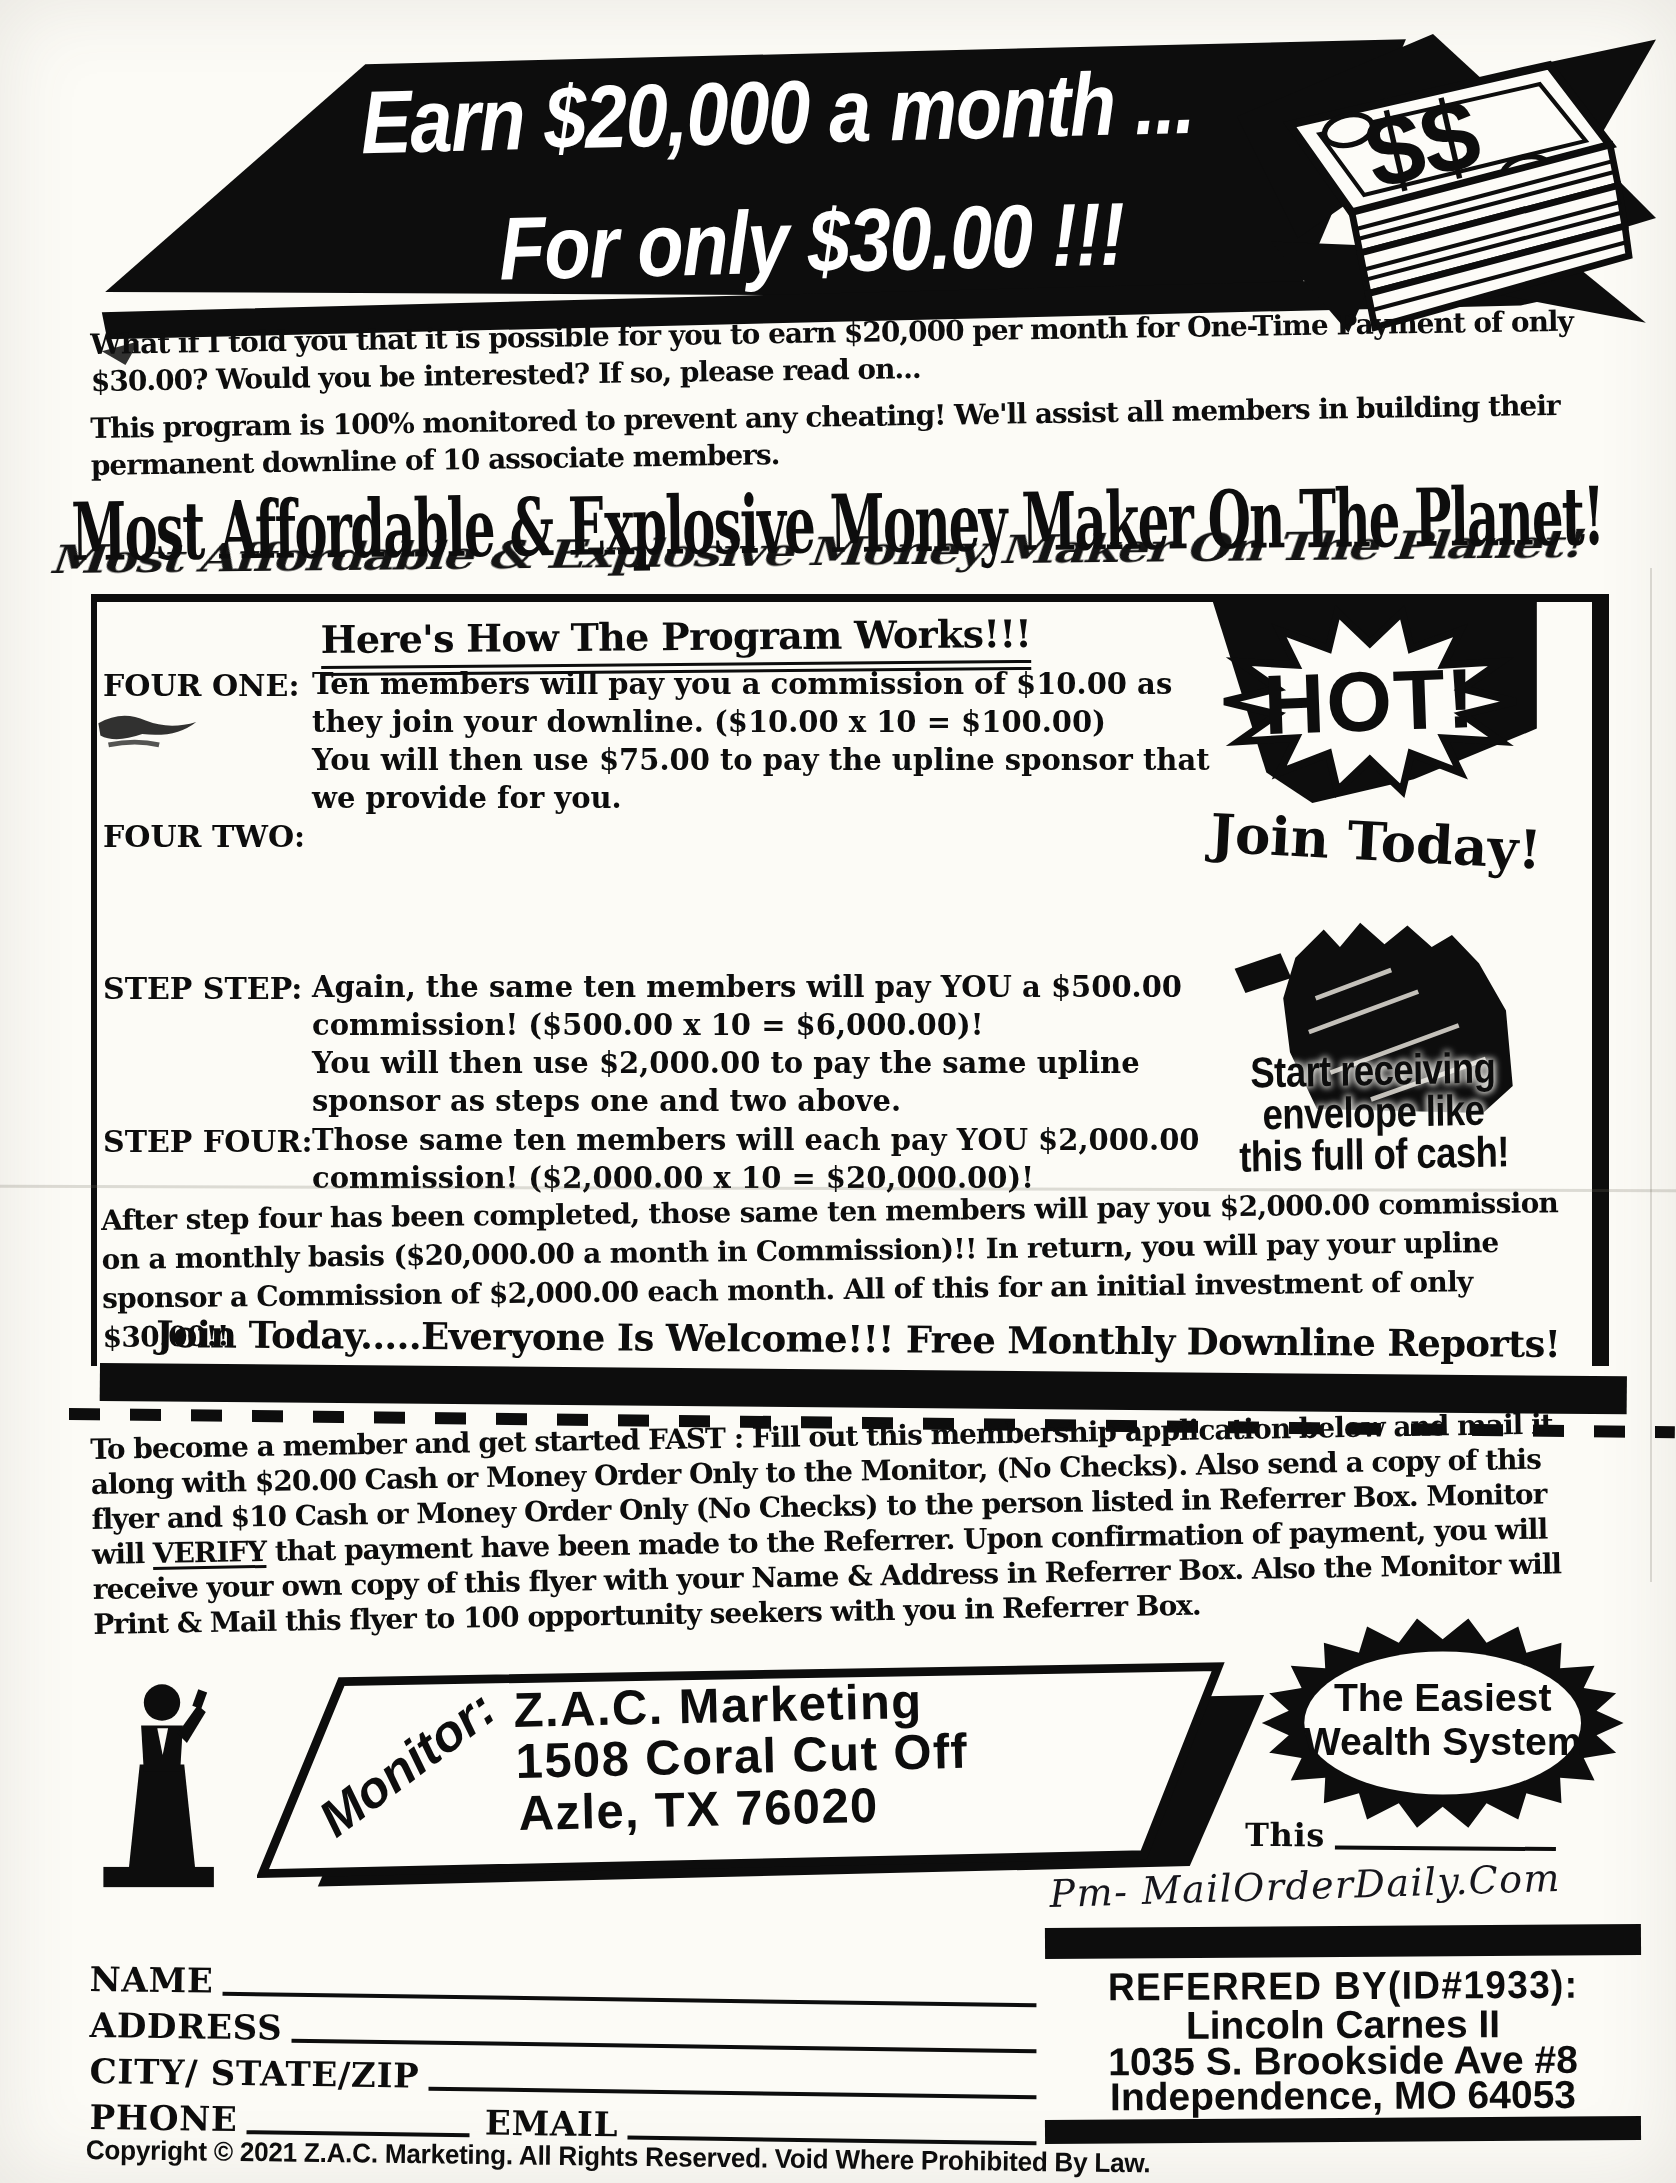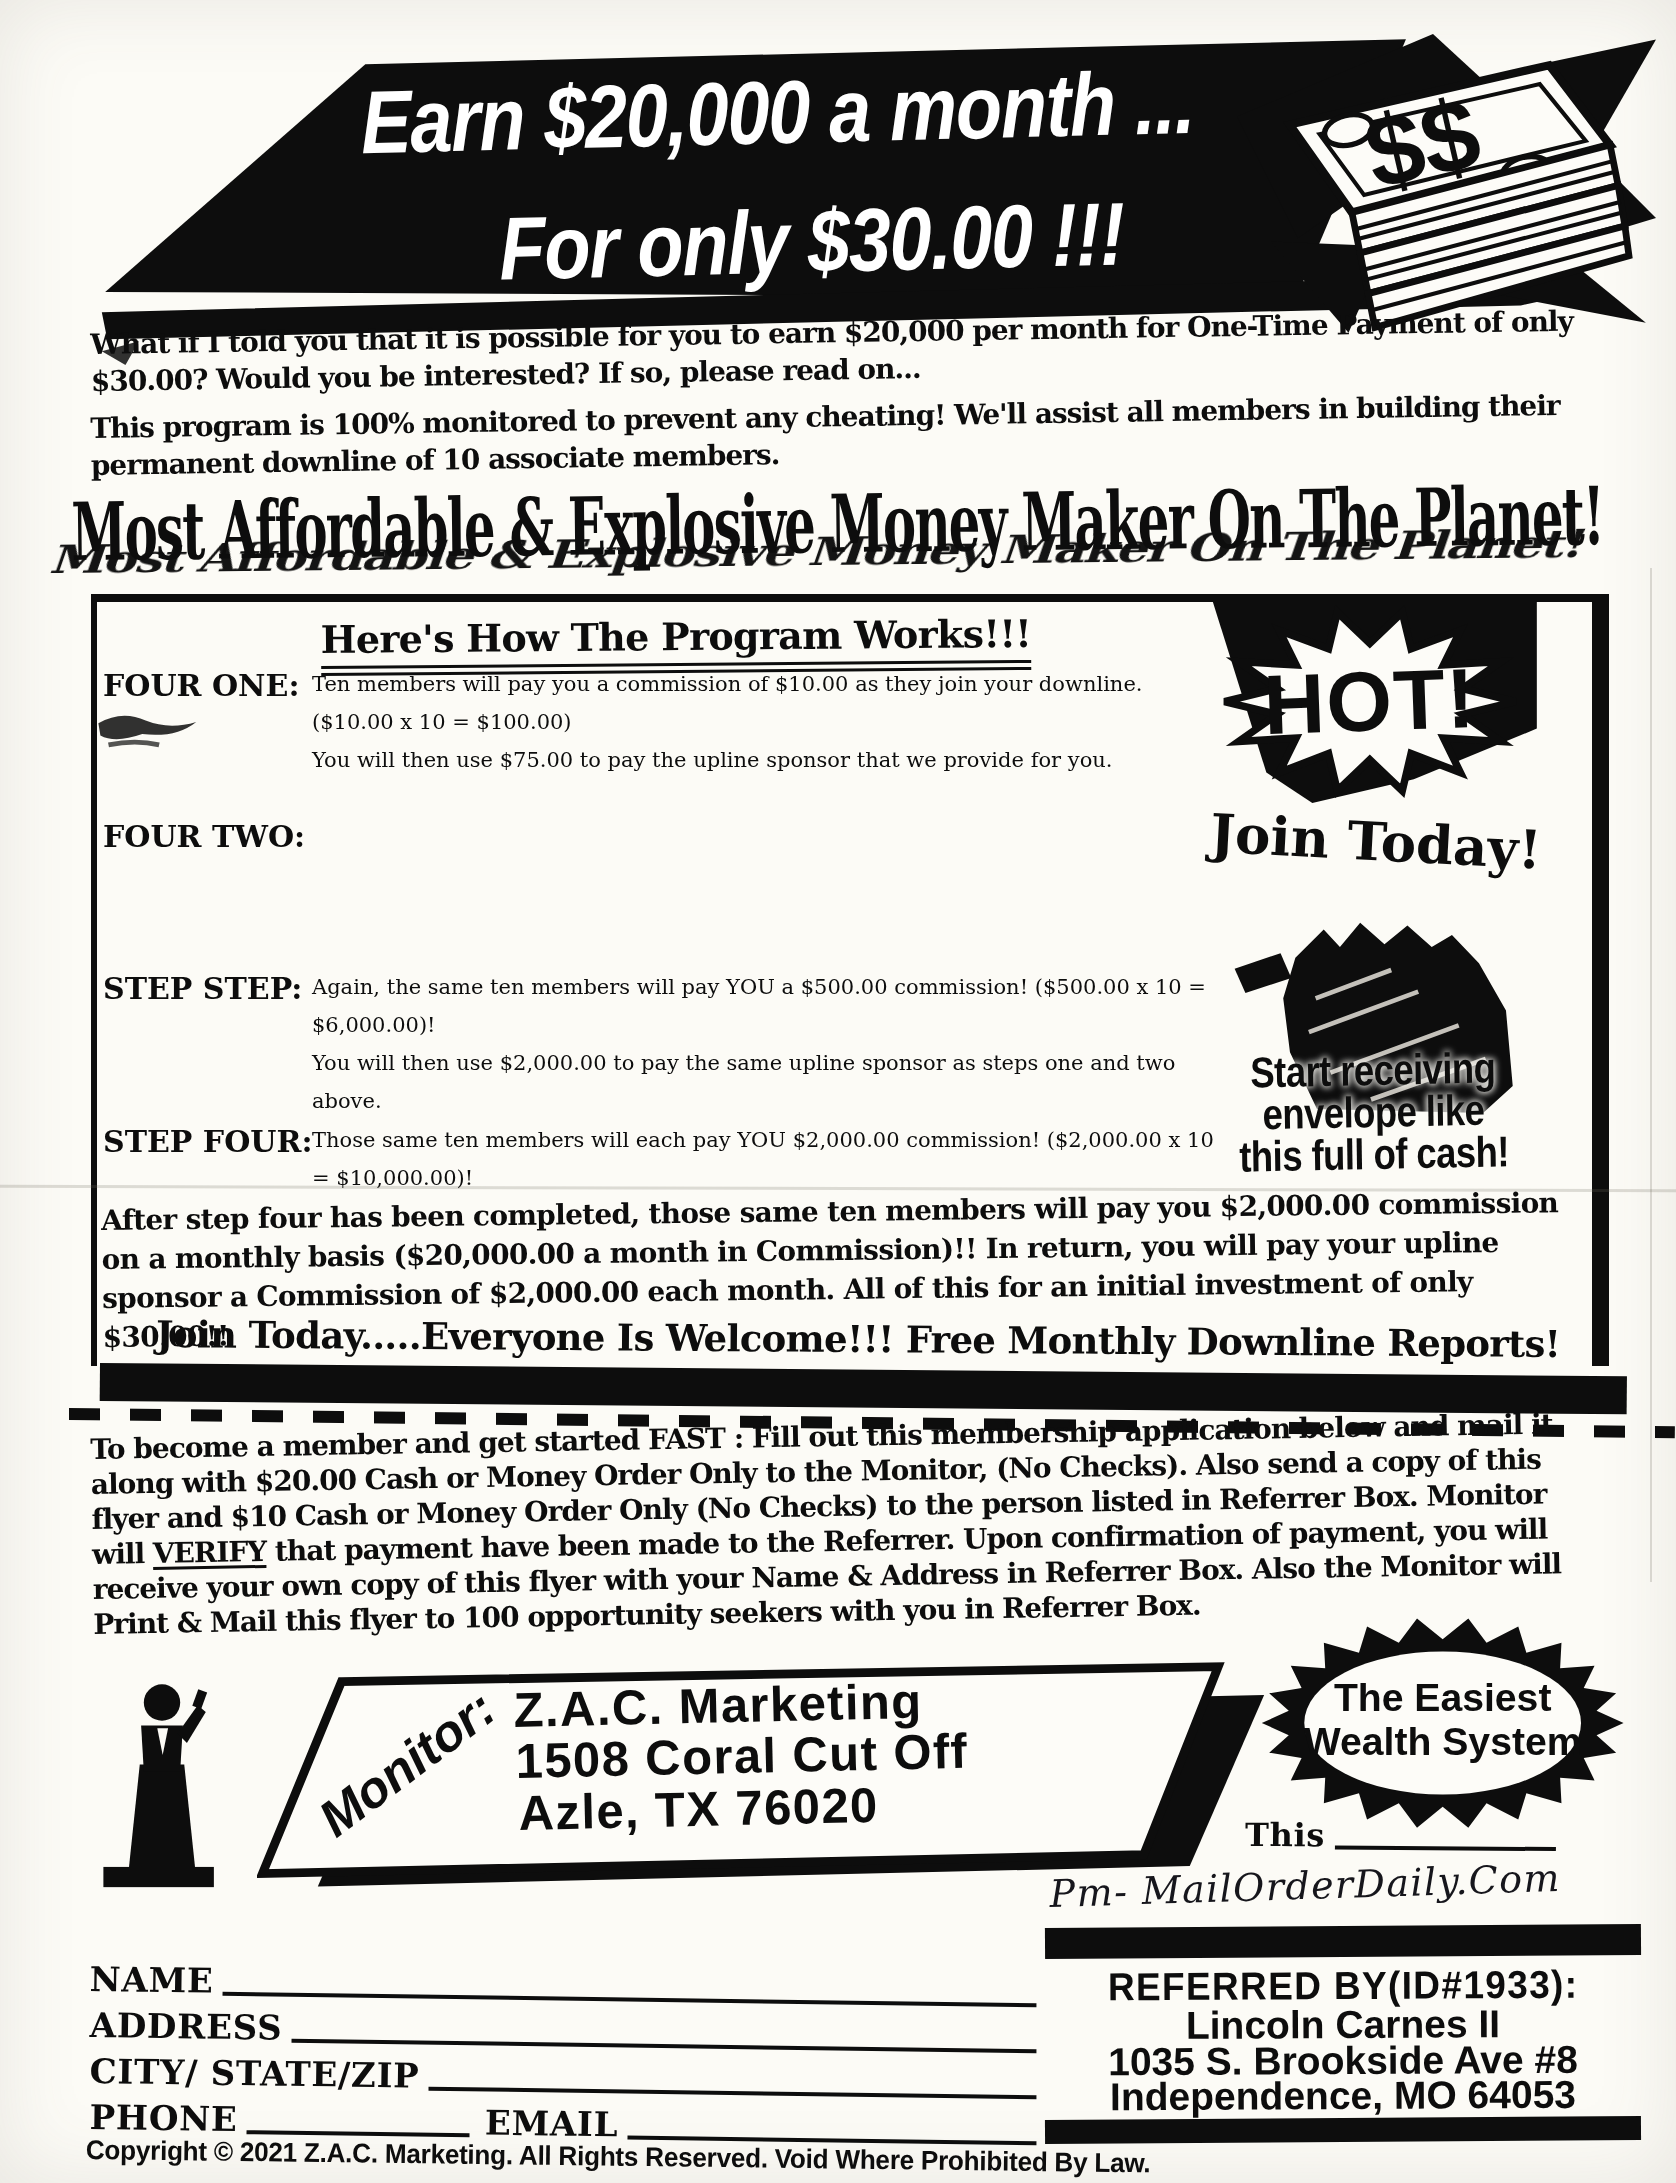--- a/index.html
+++ b/index.html
@@ -21,21 +21,21 @@
     color:#ffffff;font-size:89px;line-height:1;letter-spacing:-1.4px;
     transform-origin:center;
   }
   
   .headline{
     font-family:"DejaVu Serif",serif;font-weight:700;font-size:80px;line-height:1;
     letter-spacing:-2.7px;white-space:nowrap;transform-origin:left top;
   }
   .body-text{font-weight:700;}
   .step-label{font-size:30px;font-weight:700;}
-  .step-text{font-size:21px;line-height:38px;font-weight:400;}
+  .step-text{font-size:29px;line-height:38px;font-weight:700;}
   .rule-line{border-bottom:4.7px solid #0d0d0d;flex:1;margin:0 0 5.4px 9.5px;}
   .form-row{display:flex;align-items:flex-end;}
   .form-label{font-size:34px;font-weight:700;letter-spacing:0.7px;}
   .bar{background:#0d0d0d;}
   .crease{background:rgba(110,104,92,.22);}
   svg{display:block;}
 </style>
 </head>
 <body>
 
@@ -90,21 +90,21 @@
   </div>
 
   <div class="abs step-label" style="left:103px;top:668px;">FOUR ONE:</div>
   <div class="abs step-text preline" style="left:312px;top:665px;width:905px;">Ten members will pay you a commission of $10.00 as they join your downline. ($10.00 x 10 = $100.00)
 You will then use $75.00 to pay the upline sponsor that we provide for you.</div>
   <div class="abs step-label" style="left:103px;top:819px;">FOUR TWO:</div>
   <div class="abs step-label" style="left:103px;top:971px;">STEP STEP:</div>
   <div class="abs step-text preline" style="left:312px;top:968px;width:905px;">Again, the same ten members will pay YOU a $500.00 commission! ($500.00 x 10 = $6,000.00)!
 You will then use $2,000.00 to pay the same upline sponsor as steps one and two above.</div>
   <div class="abs step-label" style="left:103px;top:1124px;">STEP FOUR:</div>
-  <div class="abs step-text preline" style="left:312px;top:1121px;width:905px;">Those same ten members will each pay YOU $2,000.00 commission! ($2,000.00 x 10 = $10,000.00)!</div>
+  <div class="abs step-text preline" style="left:312px;top:1121px;width:905px;">Those same ten members will each pay YOU $2,000.00 commission! ($2,000.00 x 10 = $20,000.00)!</div>
 
   <svg class="abs" style="left:95px;top:703px;" width="108" height="54" viewBox="0 0 160 80">
     <path d="M5,30 Q40,10 75,26 Q110,40 150,28 Q120,52 70,46 Q30,60 8,48 Z" fill="#0d0d0d" opacity=".85"></path>
     <path d="M20,62 Q60,54 95,62" stroke="#0d0d0d" stroke-width="7" fill="none" opacity=".7"></path>
   </svg>
 
   <div class="abs body-text" style="left:101px;top:1201px;width:1490px;font-size:28px;line-height:39px;letter-spacing:-0.7px;transform:rotate(-0.7deg);transform-origin:left top;">After step four has been completed, those same ten members will pay you $2,000.00 commission on a monthly basis ($20,000.00 a month in Commission)!! In return, you will pay your upline sponsor a Commission of $2,000.00 each month. All of this for an initial investment of only $30.00!!</div>
 
   <div class="abs serifb center nowrap" style="left:156px;top:1317px;width:1379px;font-size:37px;letter-spacing:-0.7px;transform:rotate(0.4deg);">Join Today.....Everyone Is Welcome!!! Free Monthly Downline Reports!</div>
 

